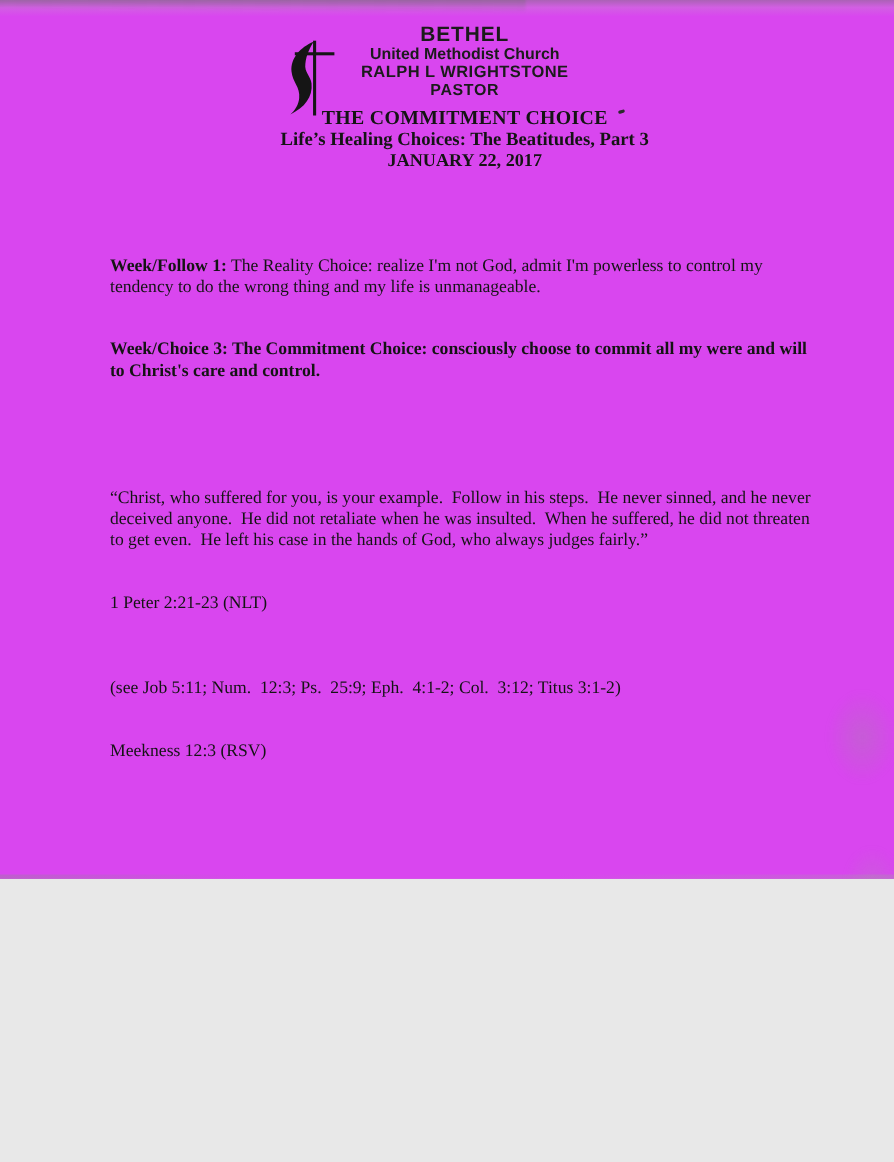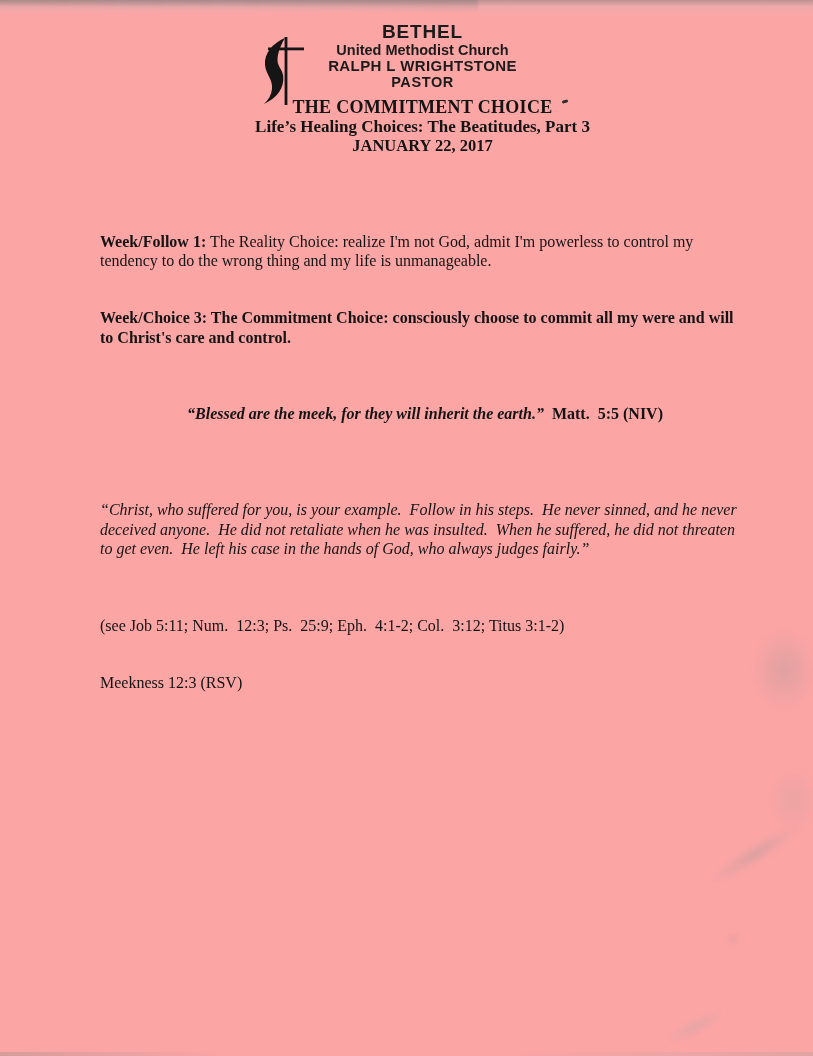--- a/index.html
+++ b/index.html
@@ -1,16 +1,16 @@
 <!DOCTYPE html>
 <html><head>
 <meta charset="utf-8">
 <style>
   html,body{margin:0;padding:0;background:#e8e8e8;}
-  .page{position:relative;width:813px;height:1056px;background:#fca5a5;overflow:hidden;
+  .page{position:relative;width:813px;height:799px;background:#d946ef;overflow:hidden;
         color:#141414;box-shadow:0 0 4px rgba(0,0,0,.3);}
   
   .scan-top{position:absolute;top:0;left:0;width:100%;height:15px;
     background:linear-gradient(180deg,rgba(125,125,125,.5) 0%,rgba(185,185,185,.22) 45%,rgba(255,255,255,0) 100%);}
   .scan-top2{position:absolute;top:-4px;left:-10px;width:60%;height:14px;transform:rotate(.4deg);
     background:linear-gradient(180deg,rgba(110,110,110,.35),rgba(255,255,255,0));filter:blur(1px);}
   .scan-bottom{position:absolute;bottom:0;left:0;width:100%;height:4px;
     background:linear-gradient(90deg,rgba(140,140,140,.35),rgba(255,255,255,0) 28%,rgba(255,255,255,0) 62%,rgba(160,160,160,.3));}
   .smudge{position:absolute;border-radius:50%;filter:blur(3px);pointer-events:none;}
   .sm1{left:752px;top:628px;width:64px;height:84px;background:radial-gradient(ellipse,rgba(150,150,150,.28),rgba(255,255,255,0) 70%);}
@@ -33,21 +33,21 @@
   .t1{font-size:18px;line-height:19px;letter-spacing:.3px;}
   .t2{font-size:17px;line-height:19px;}
   .t3{font-size:16.5px;line-height:19px;}
   .logo{position:absolute;left:256px;top:30px;}
   
   .body{position:absolute;left:100px;top:174px;width:650px;
         font-family:"Liberation Serif",serif;font-size:16px;line-height:19.2px;
         white-space:pre-wrap;}
   .body p{margin:0;}
   .bold{font-weight:bold;}
-  .it{font-style:italic;text-align:center;}
+  .it{text-align:center;}
   .bit{font-style:italic;font-weight:bold;}
   .center{text-align:center;}
   .blank{display:inline-block;position:relative;border-bottom:1.7px solid #191919;
          height:13px;vertical-align:-2px;}
   .hw{position:absolute;left:6px;bottom:-3px;}
   .hw path{stroke:#aaa295;stroke-width:1.5;fill:none;stroke-linecap:round;}
   .mt10{margin-top:10px;}
 </style>
 </head>
 <body>
@@ -84,24 +84,24 @@
       <div class="t2">Life’s Healing Choices: The Beatitudes, Part 3</div>
       <div class="t3">JANUARY 22, 2017</div>
     </div>
   </div>
 
   <div class="body">
 
     <p><span class="bold">Week/Follow 1:</span><span> The Reality Choice: realize I'm not God, admit I'm powerless to control my tendency to do the wrong thing and my life is unmanageable.</span></p>
     <p><span class="bold">Week/Choice 3:</span><span class="bold"> The Commitment Choice: consciously choose to commit all my were and will to Christ's care and control.</span></p>
 
-    <p class="center"><span class="bit">“Blessed are the meek, for they will inherit the earth.”</span><span class="bold">  Matt.  5:5 (NIV)</span></p>
 
 
     <p><span class="it">“Christ, who suffered for you, is your example.  Follow in his steps.  He never sinned, and he never deceived anyone.  He did not retaliate when he was insulted.  When he suffered, he did not threaten to get even.  He left his case in the hands of God, who always judges fairly.”</span></p>
+    <p>1 Peter 2:21-23 (NLT)</p>
 
     <p>(see Job 5:11; Num.  12:3; Ps.  25:9; Eph.  4:1-2; Col.  3:12; Titus 3:1-2)</p>
     <p>Meekness 12:3 (RSV)</p>
 
     
     
     
     
     
     

